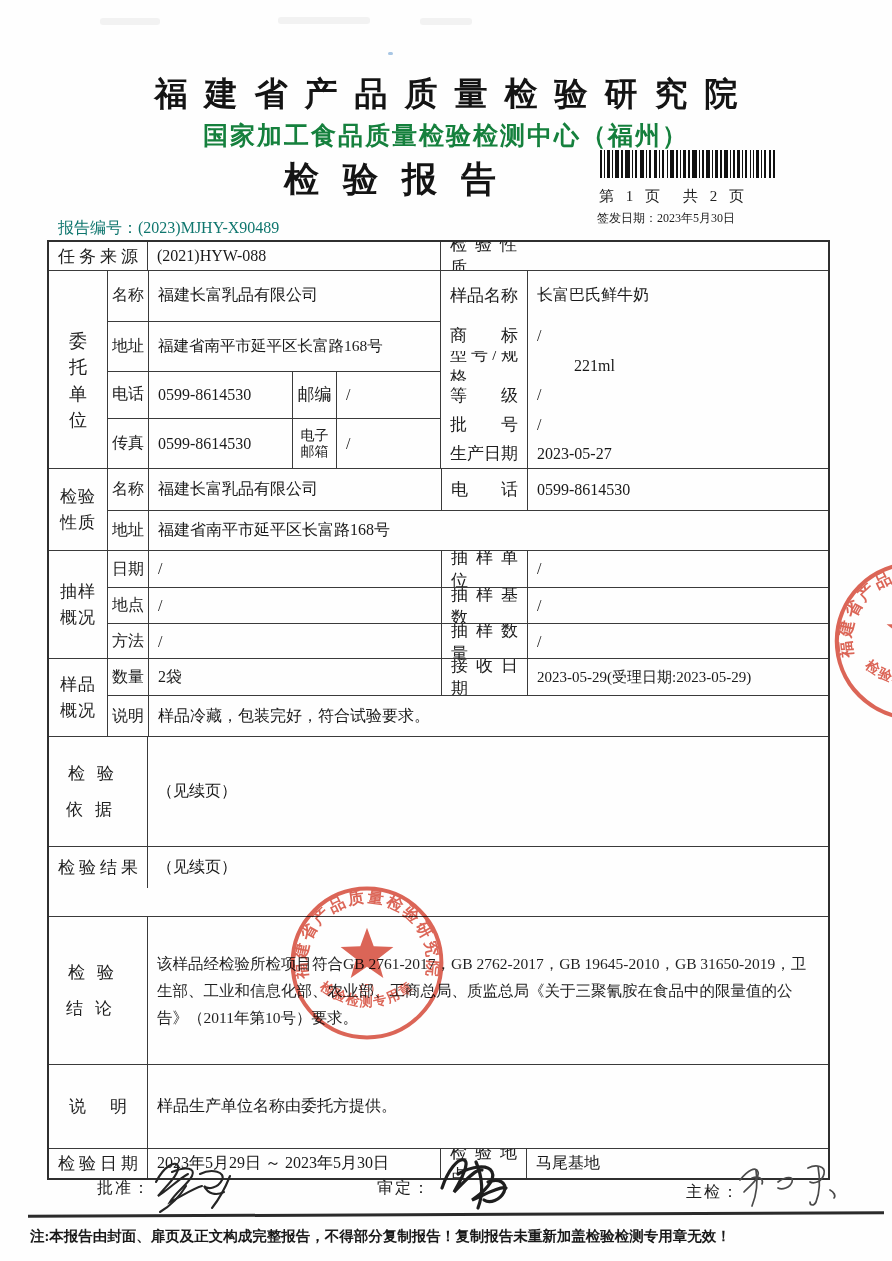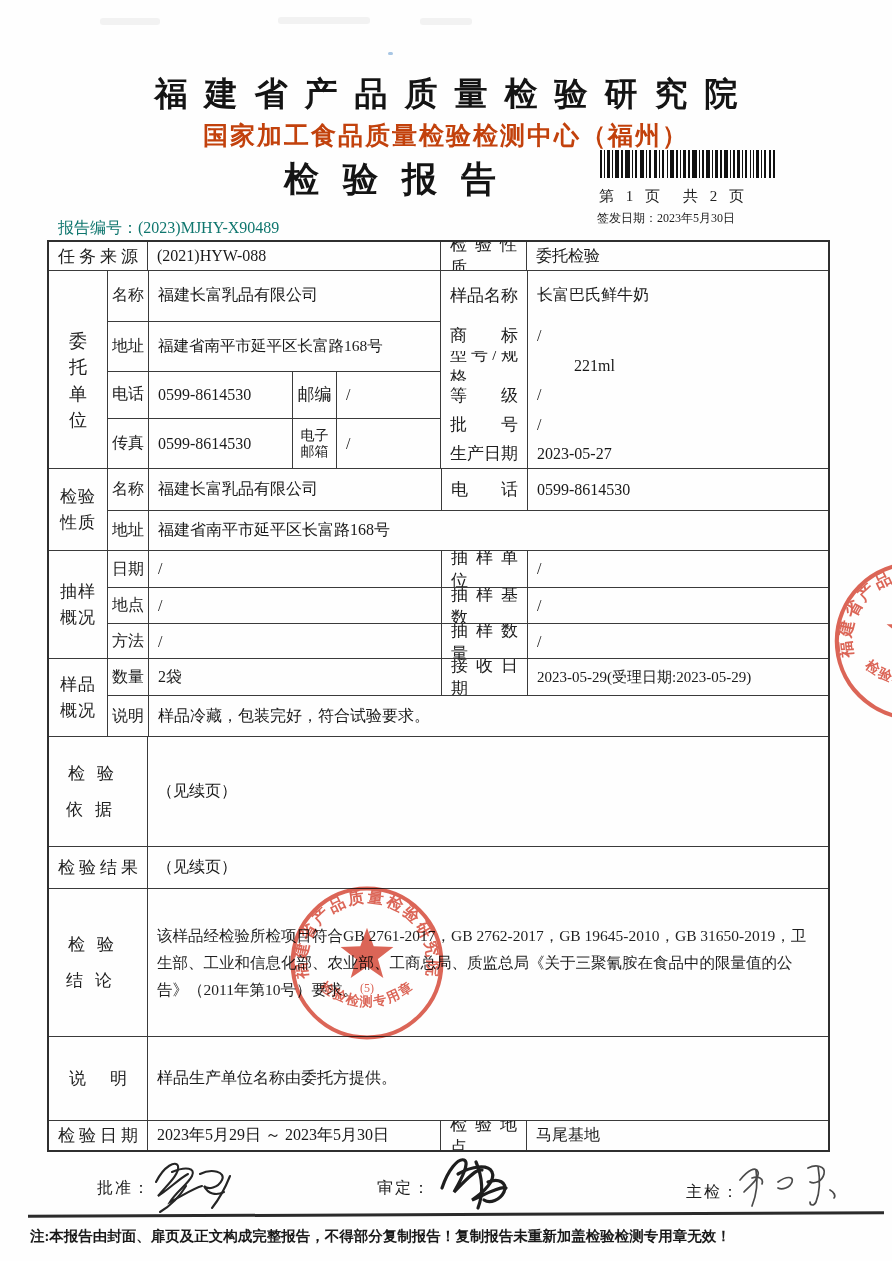--- a/index.html
+++ b/index.html
@@ -7,21 +7,21 @@
   .page {
     position:relative; width:892px; height:1261px; margin:0 auto;
     background:#fefefe; overflow:hidden;
     font-family:"Liberation Serif","DejaVu Serif",serif;
     color:#1f1f1f;
   }
   
   .t1 { position:absolute; top:72px; left:0; right:0; text-align:center;
         font-size:33px; font-weight:700; letter-spacing:17px; text-indent:17px; color:#141414;}
   .t2 { position:absolute; top:119px; left:0; right:0; text-align:center;
-        font-size:25px; font-weight:700; letter-spacing:2px; color:#c2410c;}
+        font-size:25px; font-weight:700; letter-spacing:2px; color:#15803d;}
   .t3 { position:absolute; top:156px; left:0; width:780px; text-align:center;
         font-size:35px; font-weight:700; letter-spacing:24px; text-indent:24px; color:#141414;}
   .barcode { position:absolute; left:600px; top:150px; }
   .pageinfo { position:absolute; left:599px; top:187px; font-size:15px; letter-spacing:4px; color:#222;}
   .issue { position:absolute; left:597px; top:210px; font-size:12px; color:#1c1c1c;}
   .repno { position:absolute; left:58px; top:218px; font-size:16px; color:#0f766e;}
   .speck { position:absolute; left:388px; top:52px; width:5px; height:3px; background:#7aa7d6; opacity:.65; border-radius:2px;}
   .smudge { position:absolute; height:7px; background:#9a9a9a; opacity:.12; border-radius:3px; }
   
   .tbl { position:absolute; left:47px; top:240px; width:783px; border:2px solid #2f2f2f; background:transparent;}
@@ -125,21 +125,20 @@
   <div class="tbl">
 
     <div class="trow" style="height:28px;">
       <div class="cell lab wA">
           <span class="jl">任务来源</span>
         </div>
       <div class="cell val wCont">(2021)HYW-088</div>
       <div class="cell lab wRL">
           <span class="jl">检验性质</span>
         </div>
-      <div class="cell val grow">委托检验</div>
     </div>
 
     <div class="trow group" style="height:198px;">
       <div class="cell gcol">
         <span class="vert">委托单位</span>
       </div>
       <div class="gbody" style="flex:none; width:333px;">
         <div class="trow" style="height:50px;">
           <div class="cell lab wSub">名称</div>
           <div class="cell val grow">福建长富乳品有限公司</div>
@@ -282,21 +281,21 @@
       <div class="cell val grow" style="align-items:center;">（见续页）</div>
     </div>
 
     <div class="trow" style="height:42px;">
       <div class="cell lab wA">
           <span class="jl">检验结果</span>
         </div>
       <div class="cell val grow">（见续页）</div>
     </div>
 
-    <div class="trow" style="height:148px;">
+    <div class="trow" style="height:148px;margin-top:28px;">
       <div class="cell lab wA">
           <span class="wrap2w">检验结论</span>
         </div>
       <div class="cell conc grow">该样品经检验所检项目符合GB 2761-2017，GB 2762-2017，GB 19645-2010，GB 31650-2019，卫生部、工业和信息化部、农业部、工商总局、质监总局《关于三聚氰胺在食品中的限量值的公告》（2011年第10号）要求。</div>
     </div>
 
     <div class="trow" style="height:84px;">
       <div class="cell lab wA">
           <span class="jl" style="padding:0 20px;">说明</span>
         </div>

